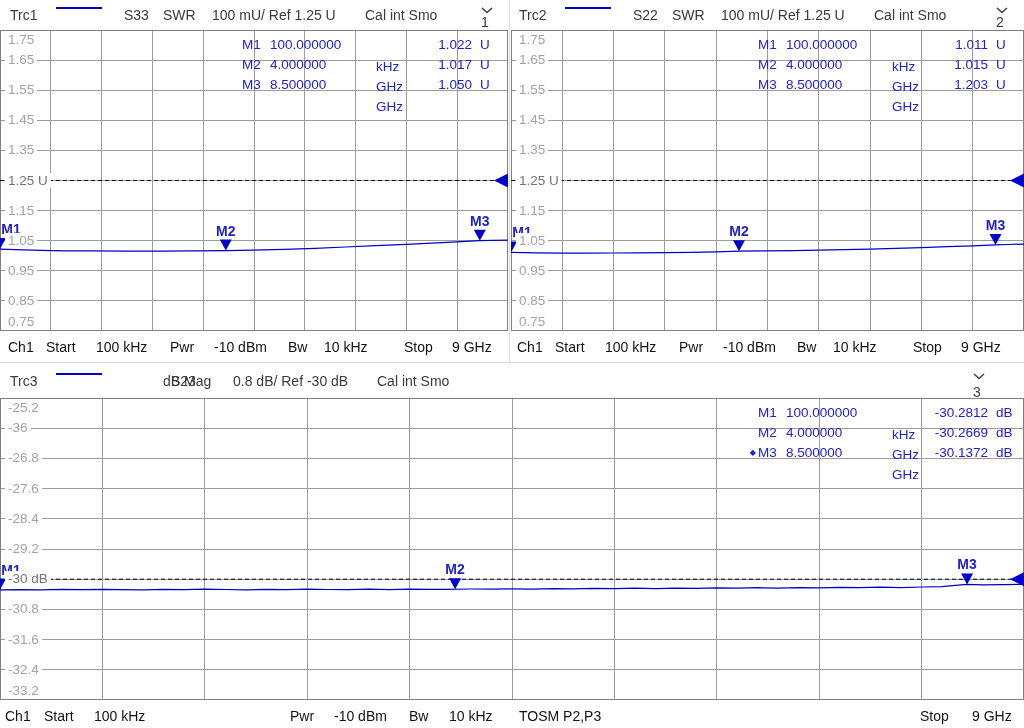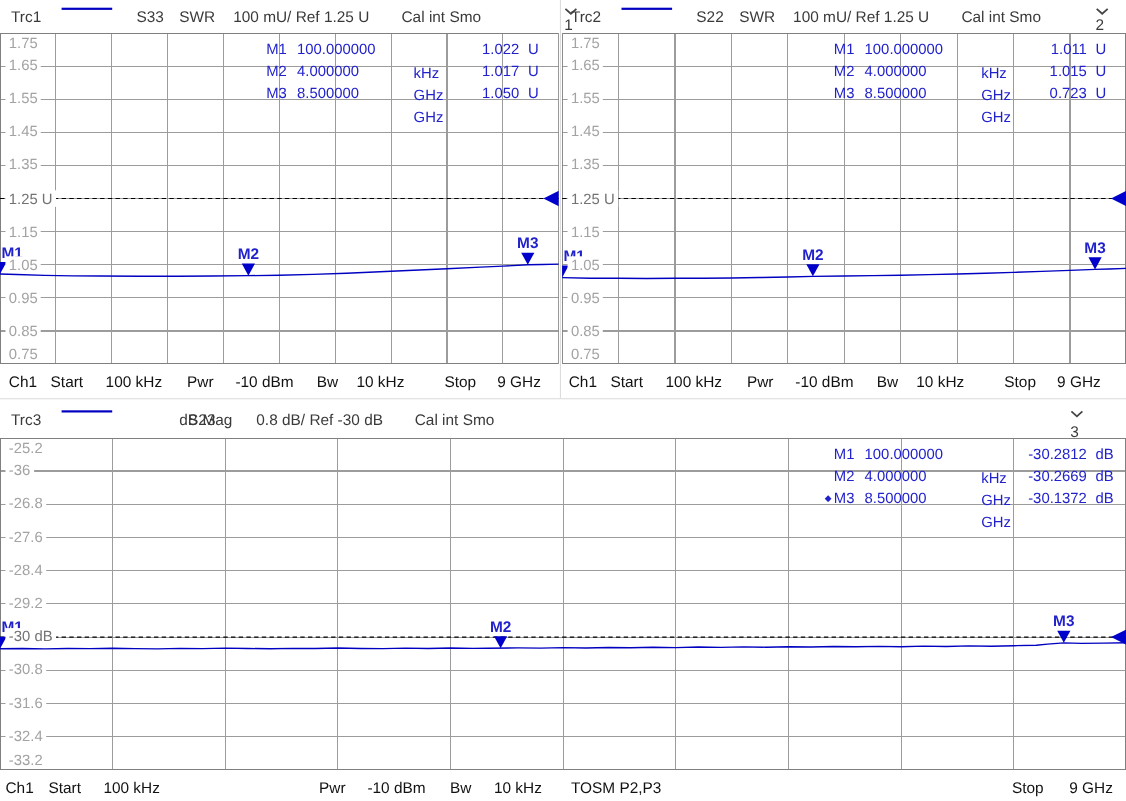--- a/index.html
+++ b/index.html
@@ -1,19 +1,19 @@
 <!DOCTYPE html>
 <html><head>
 <meta charset="utf-8">
 <style>
   html,body{margin:0;padding:0;background:#fff;}
   body{width:1024px;height:728px;position:relative;overflow:hidden;
        font-family:"Liberation Sans","DejaVu Sans",sans-serif;-webkit-font-smoothing:antialiased;}
   .window{position:absolute;}
-  .w1{left:0;top:0;width:509px;height:362px;padding-left:32px;}
+  .w1{left:0;top:0;width:509px;height:362px;}
   .w2{left:509px;top:0;width:515px;height:362px;}
   .w3{left:0;top:362px;width:1024px;height:428px;}
 
   
   .hdr{position:absolute;left:0;top:0;width:100%;height:30px;}
   .w3 .hdr{height:36px;}
   .hdr span{position:absolute;top:7px;font-size:14px;color:#3a3a3a;white-space:nowrap;}
   .w3 .hdr span{top:11px;}
   .h-trc{left:10px;}
   .h-line{position:absolute;left:56px;width:46px;height:2px;background:#0000c0;top:15px;}
@@ -199,21 +199,21 @@
         <span class="c-freq">4.000000</span>
         <span class="c-funit">GHz</span>
         <span class="c-val">1.015</span>
         <span class="c-vunit">U</span>
       </div>
       <div class="mrow">
         <span class="c-act"></span>
         <span class="c-name">M3</span>
         <span class="c-freq">8.500000</span>
         <span class="c-funit">GHz</span>
-        <span class="c-val">0.723</span>
+        <span class="c-val">1.203</span>
         <span class="c-vunit">U</span>
       </div>
     </div>
   <svg width="513" height="301">
         <line x1="51.3" y1="0" x2="51.3" y2="301" stroke="#9c9c9c" stroke-width="1" shape-rendering="crispEdges"></line>
         <line x1="0" y1="30.1" x2="513" y2="30.1" stroke="#9c9c9c" stroke-width="1" shape-rendering="crispEdges"></line>
         <line x1="102.6" y1="0" x2="102.6" y2="301" stroke="#9c9c9c" stroke-width="1" shape-rendering="crispEdges"></line>
         <line x1="0" y1="60.2" x2="513" y2="60.2" stroke="#9c9c9c" stroke-width="1" shape-rendering="crispEdges"></line>
         <line x1="153.9" y1="0" x2="153.9" y2="301" stroke="#9c9c9c" stroke-width="1" shape-rendering="crispEdges"></line>
         <line x1="0" y1="90.3" x2="513" y2="90.3" stroke="#9c9c9c" stroke-width="1" shape-rendering="crispEdges"></line>

